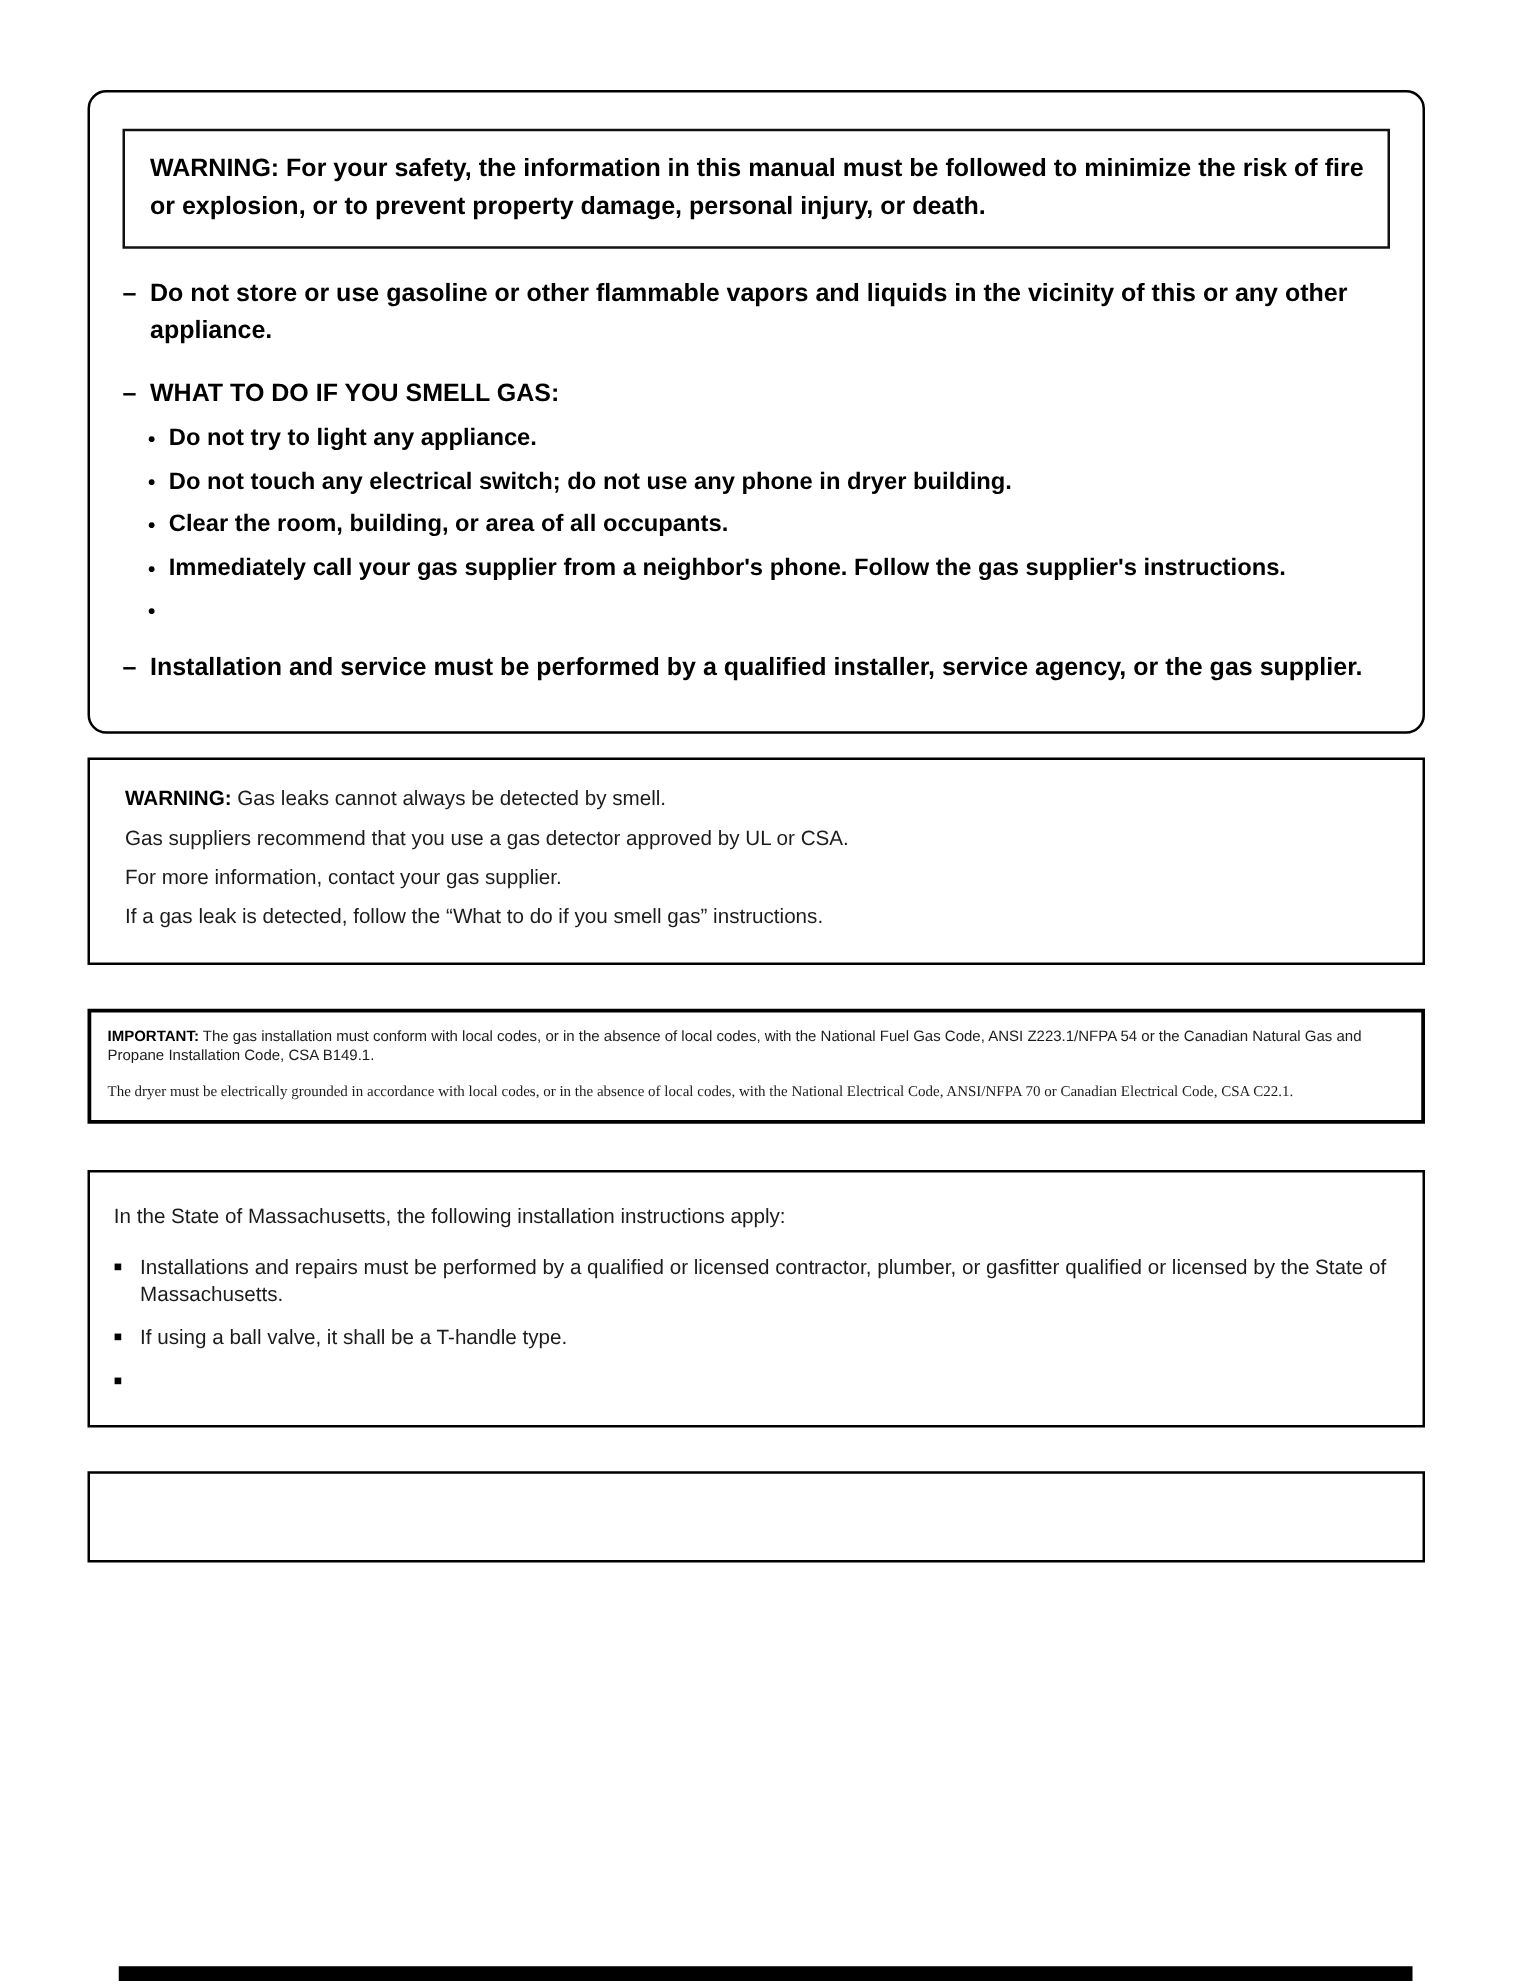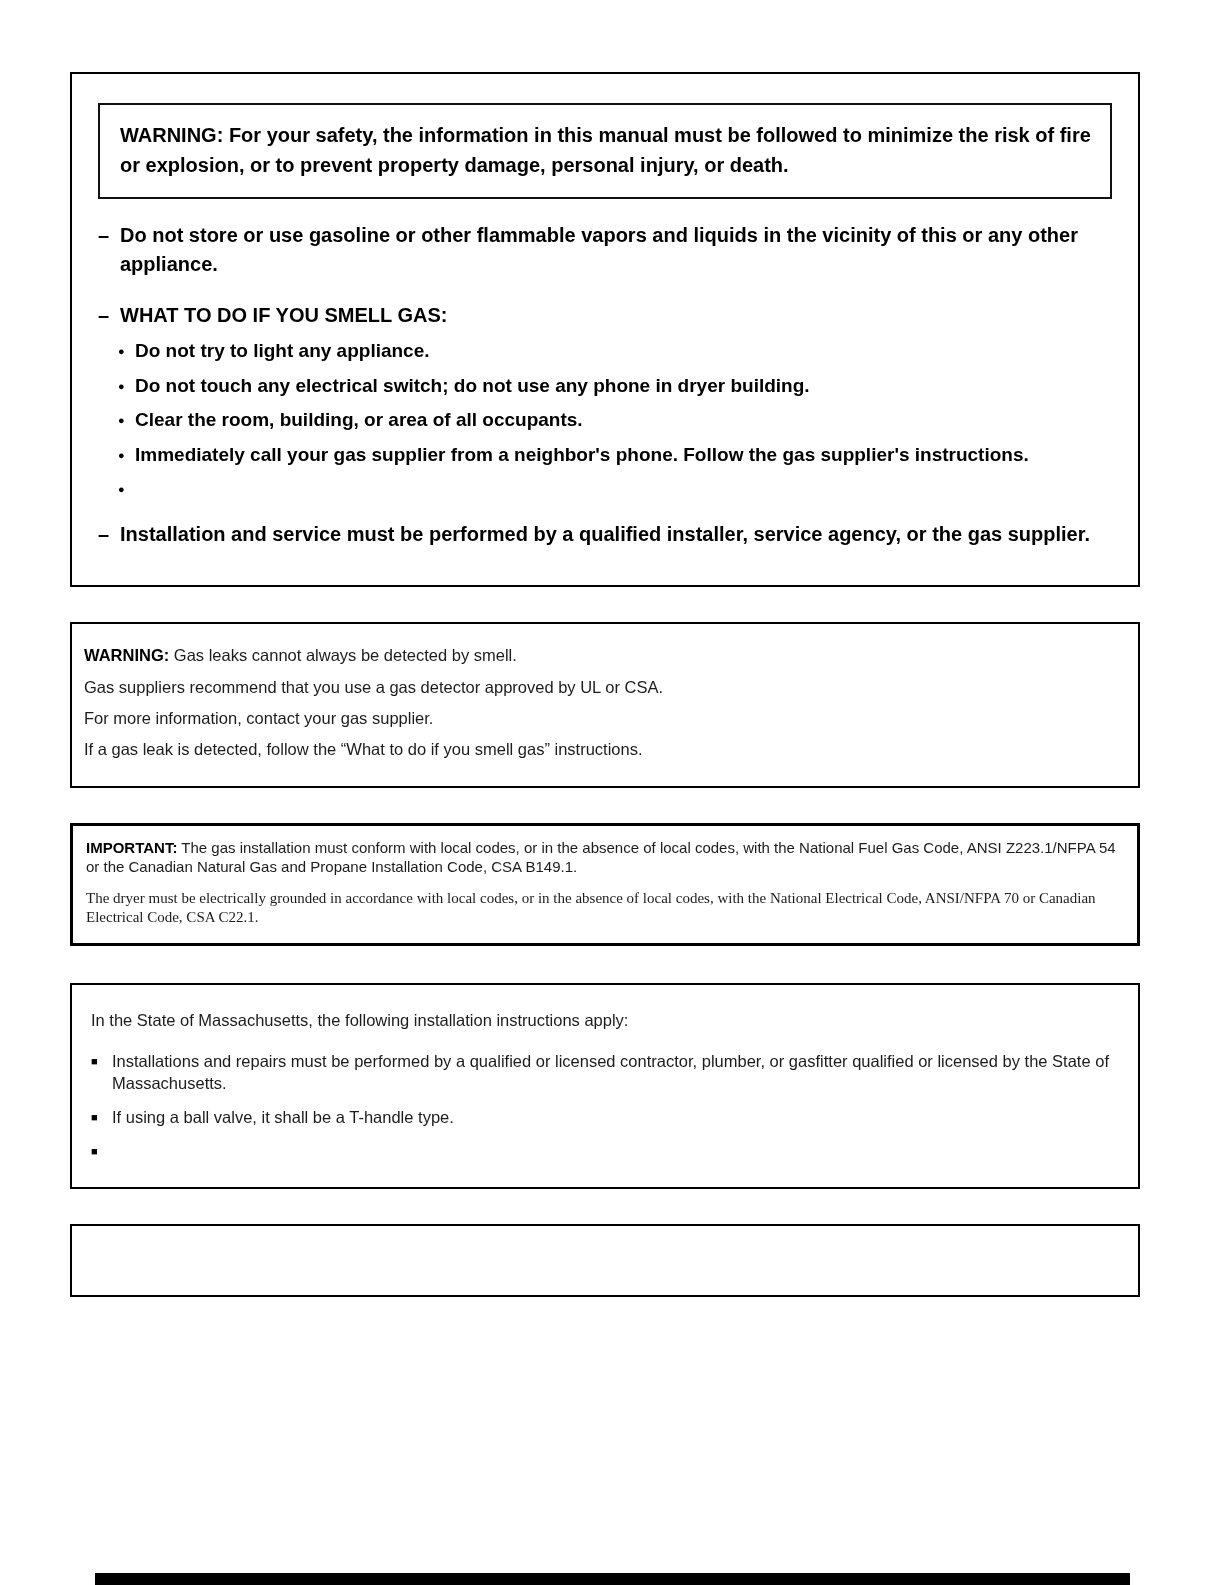--- a/index.html
+++ b/index.html
@@ -17,21 +17,21 @@
     overflow: hidden;
   }
   .content { padding: 72px 85px 0 70px; }
 
   .box {
     border: 2px solid #000;
     background: #fff;
   }
 
   
-  .main-box { padding: 29px 26px 36px 26px; }
+  .main-box { padding: 29px 26px 36px 26px; border-radius: 15px; }
   .header-box {
     border: 2px solid #111;
     padding: 15px 18px 17px 20px;
     margin-bottom: 6px;
   }
   .header-box p {
     font-size: 20px;
     font-weight: bold;
     color: #000;
     line-height: 1.5;
@@ -56,36 +56,36 @@
   }
   .sub-item .marker {
     flex: none;
     width: 17px;
     font-size: 11px;
     padding-top: 7px;
   }
 
   
   .leak-box {
-    margin-top: 35px;
-    padding: 21px 20px 25px 12px;
+    margin-top: 19px;
+    padding: 21px 20px 25px 28px;
     font-size: 16.5px;
     color: #1c1c1c;
   }
   .leak-box p { line-height: 1.3; margin-top: 10px; }
   .leak-box p:first-child { margin-top: 0; }
 
   .b { font-weight: bold; color: #000; }
 
   
   .important-box {
     margin-top: 35px;
     border-width: 3px;
     padding: 12px 16px 15px 13px;
-    font-size: 15px;
+    font-size: 12px;
     color: #1c1c1c;
   }
   .important-box p { line-height: 1.28; }
   .important-box p + p { margin-top: 13px; font-family: Liberation Serif, serif; }
 
   
   .mass-box {
     margin-top: 37px;
     padding: 25px 20px 28px 19px;
     font-size: 16.5px;

